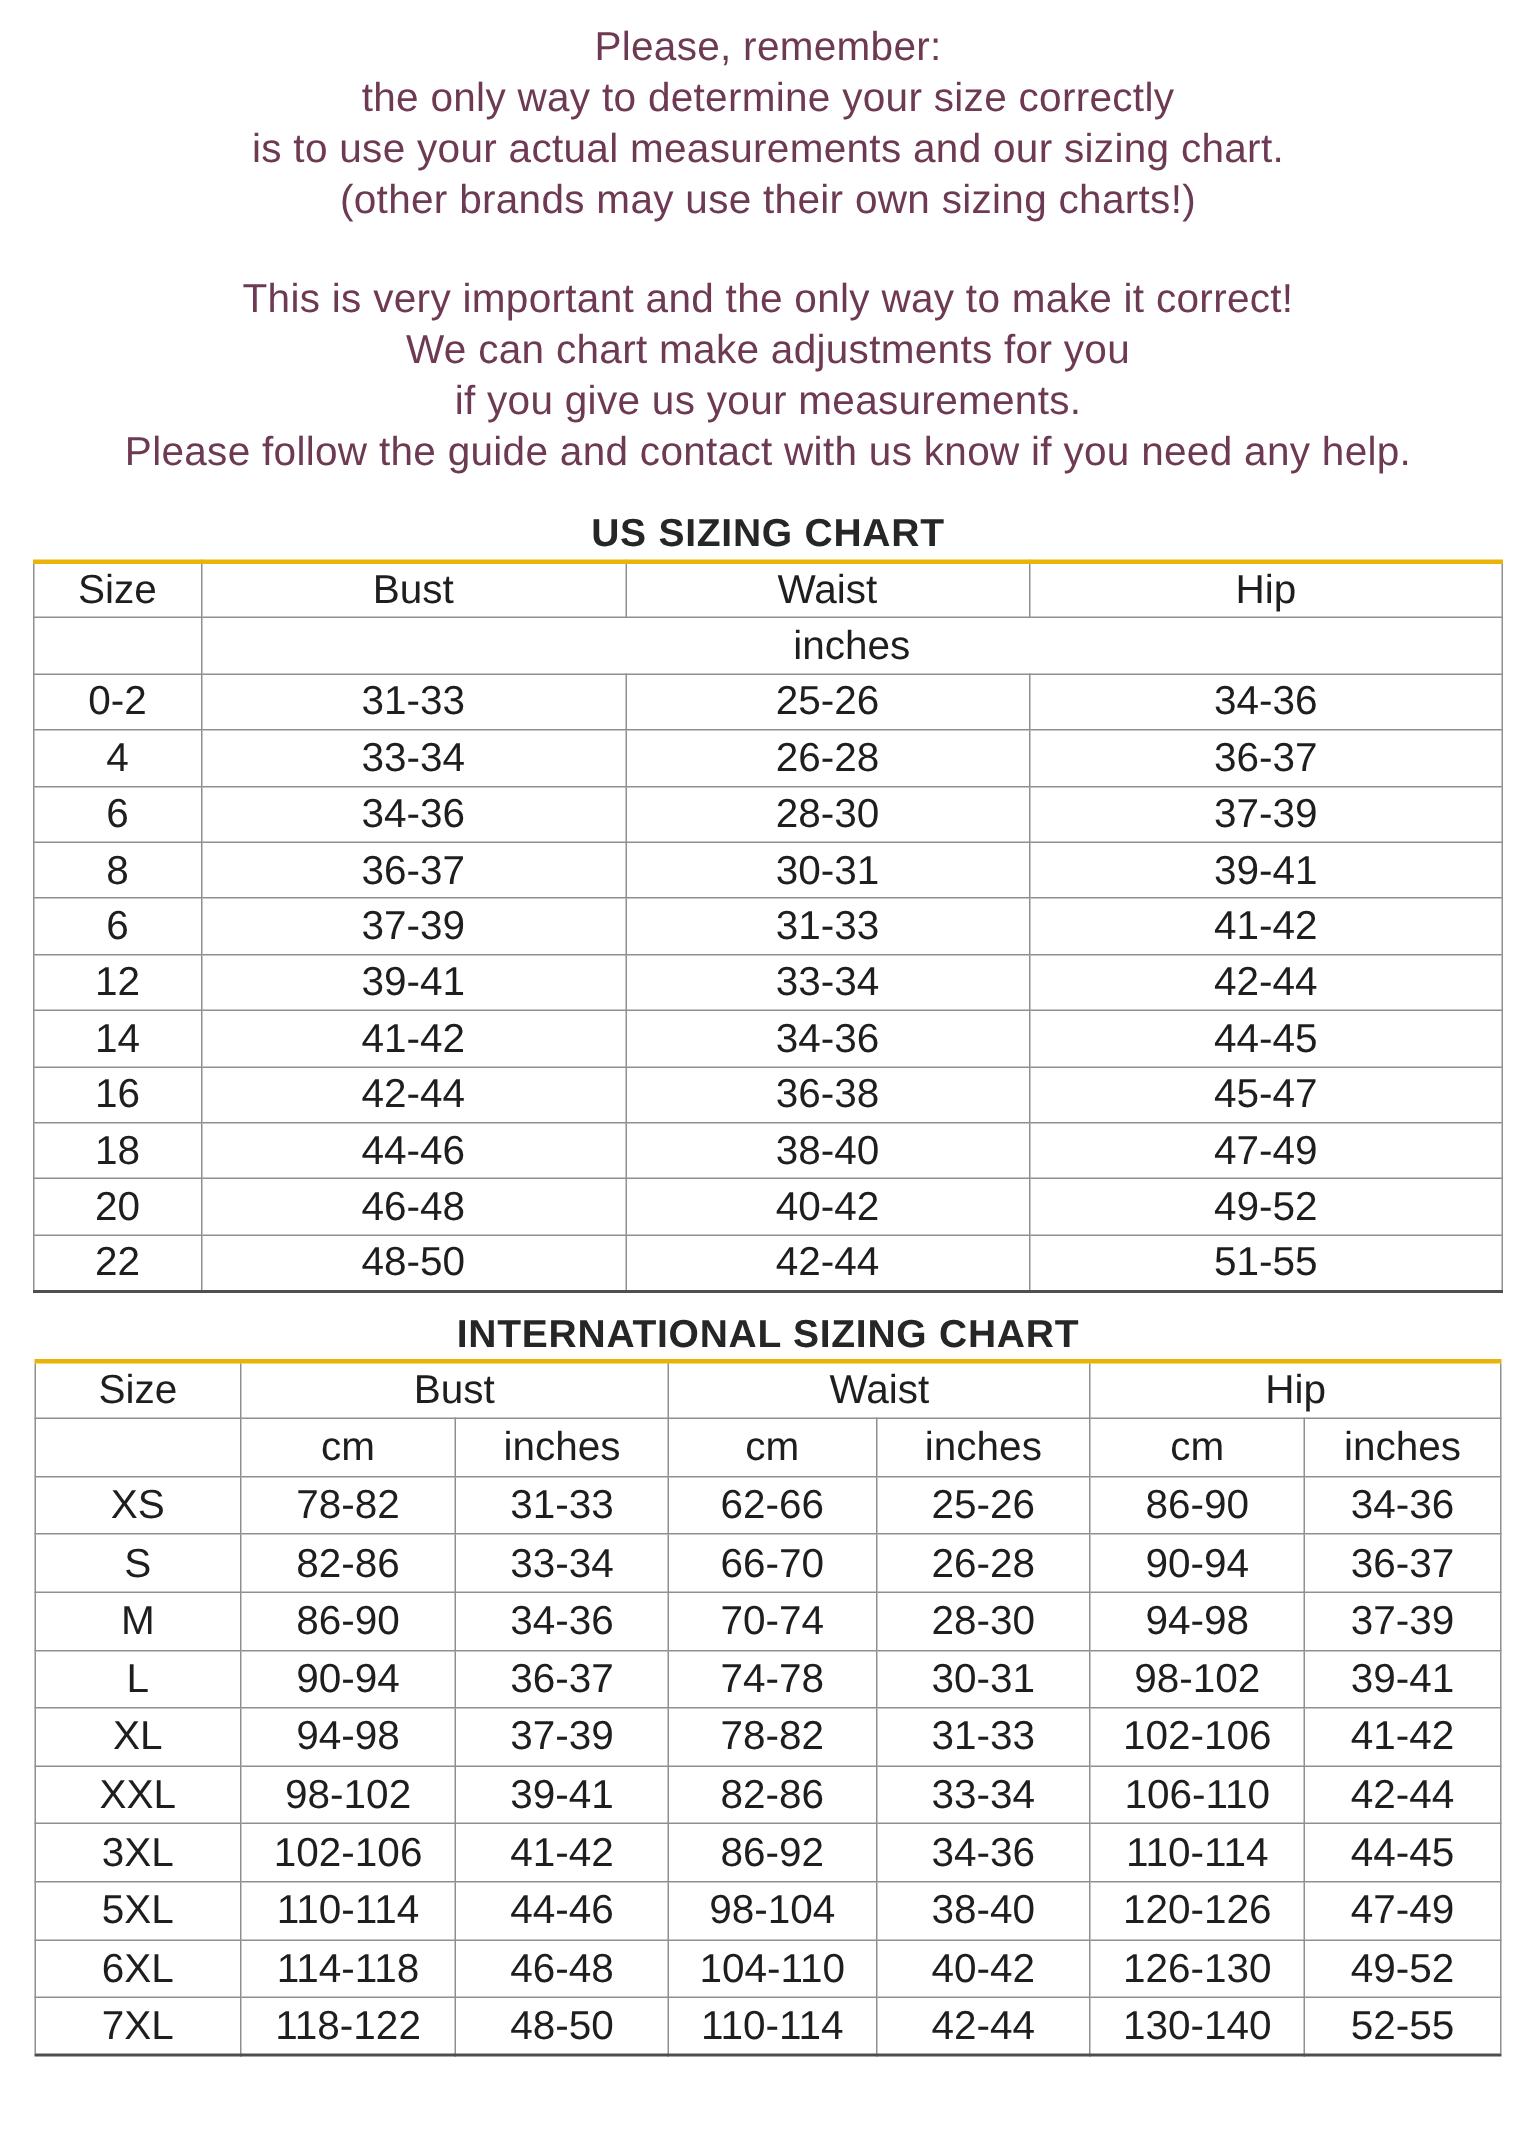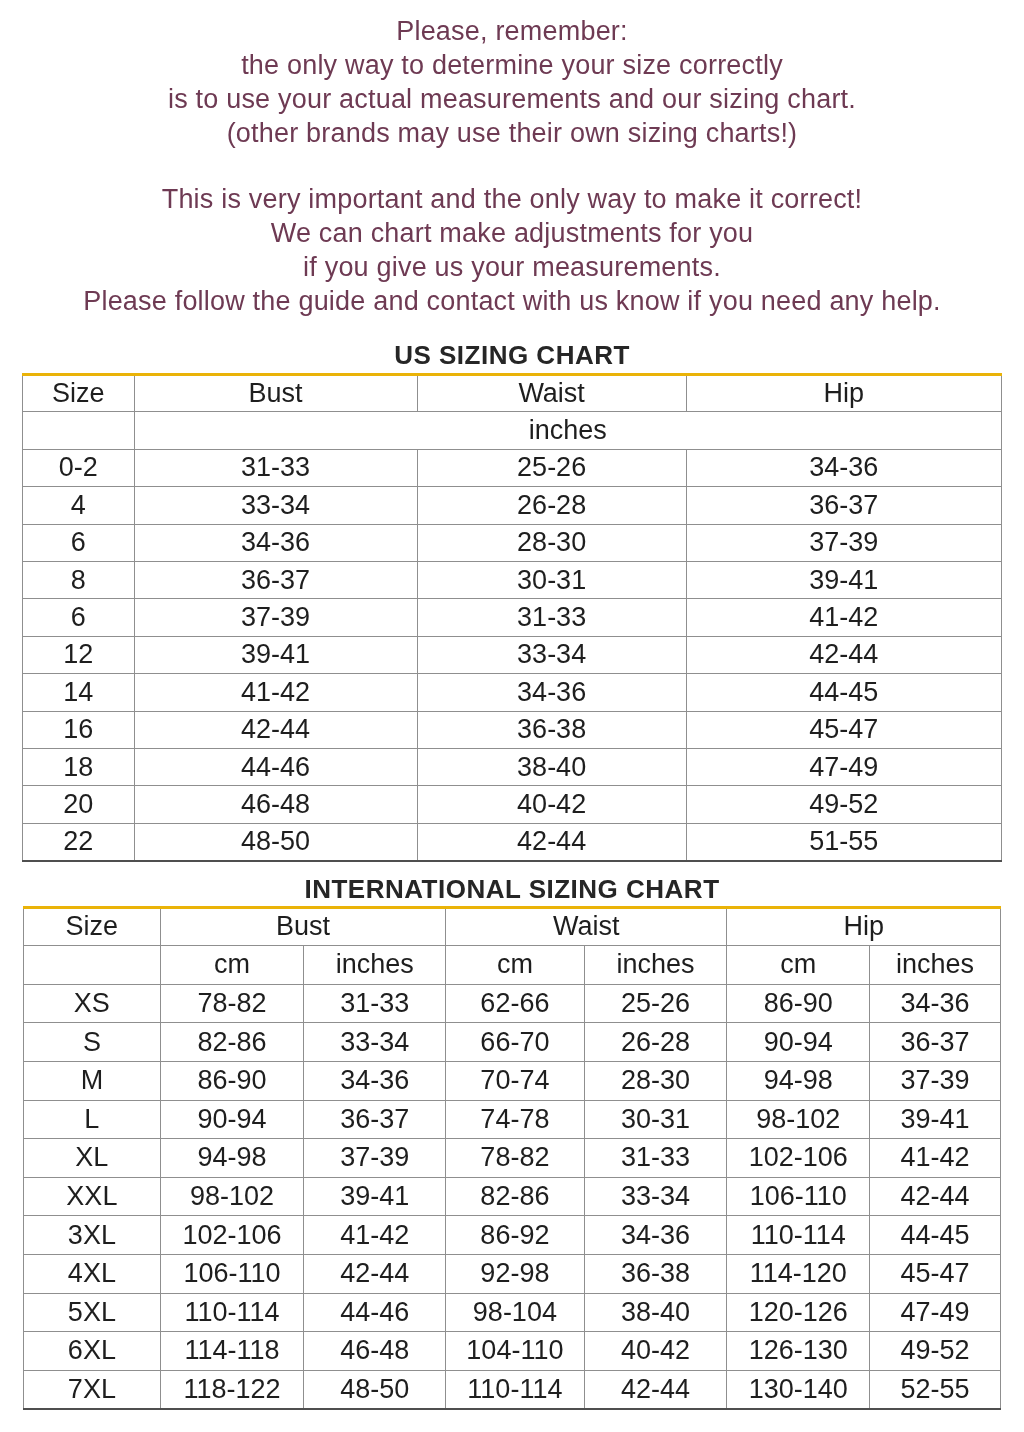--- a/index.html
+++ b/index.html
@@ -253,29 +253,20 @@
         <tr>
           <td>3XL</td>
           <td>102-106</td>
           <td>41-42</td>
           <td>86-92</td>
           <td>34-36</td>
           <td>110-114</td>
           <td>44-45</td>
         </tr>
 
-        <tr>
-          <td>4XL</td>
-          <td>106-110</td>
-          <td>42-44</td>
-          <td>92-98</td>
-          <td>36-38</td>
-          <td>114-120</td>
-          <td>45-47</td>
-        </tr>
 
         <tr>
           <td>5XL</td>
           <td>110-114</td>
           <td>44-46</td>
           <td>98-104</td>
           <td>38-40</td>
           <td>120-126</td>
           <td>47-49</td>
         </tr>

